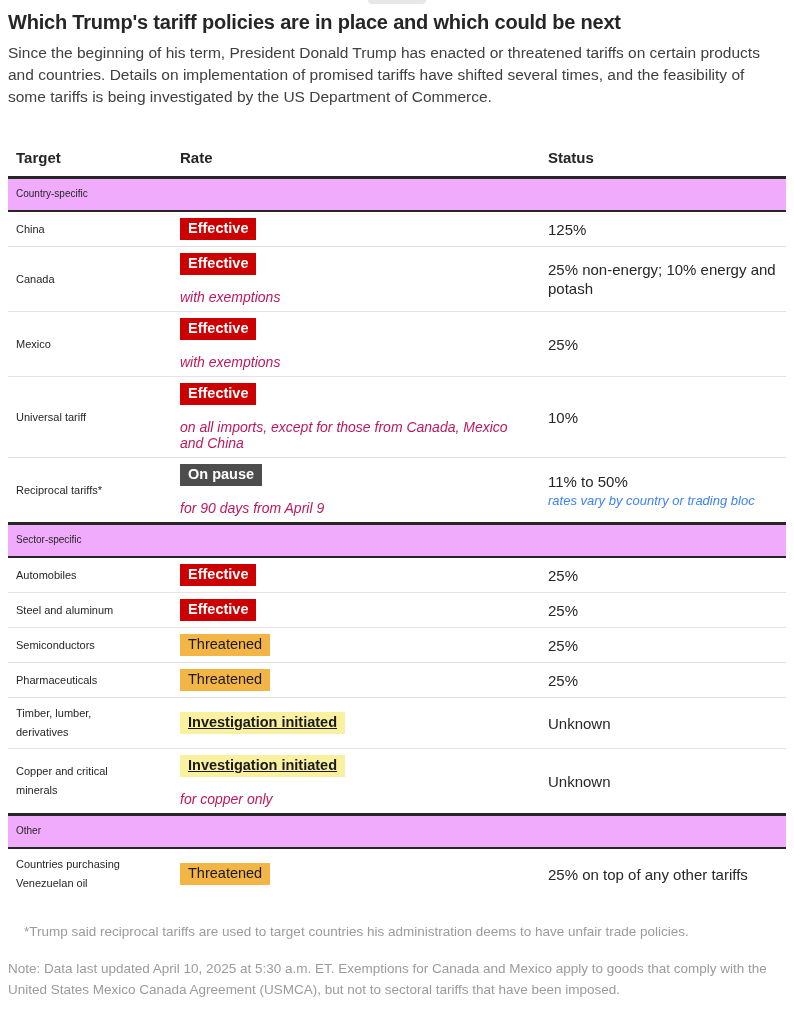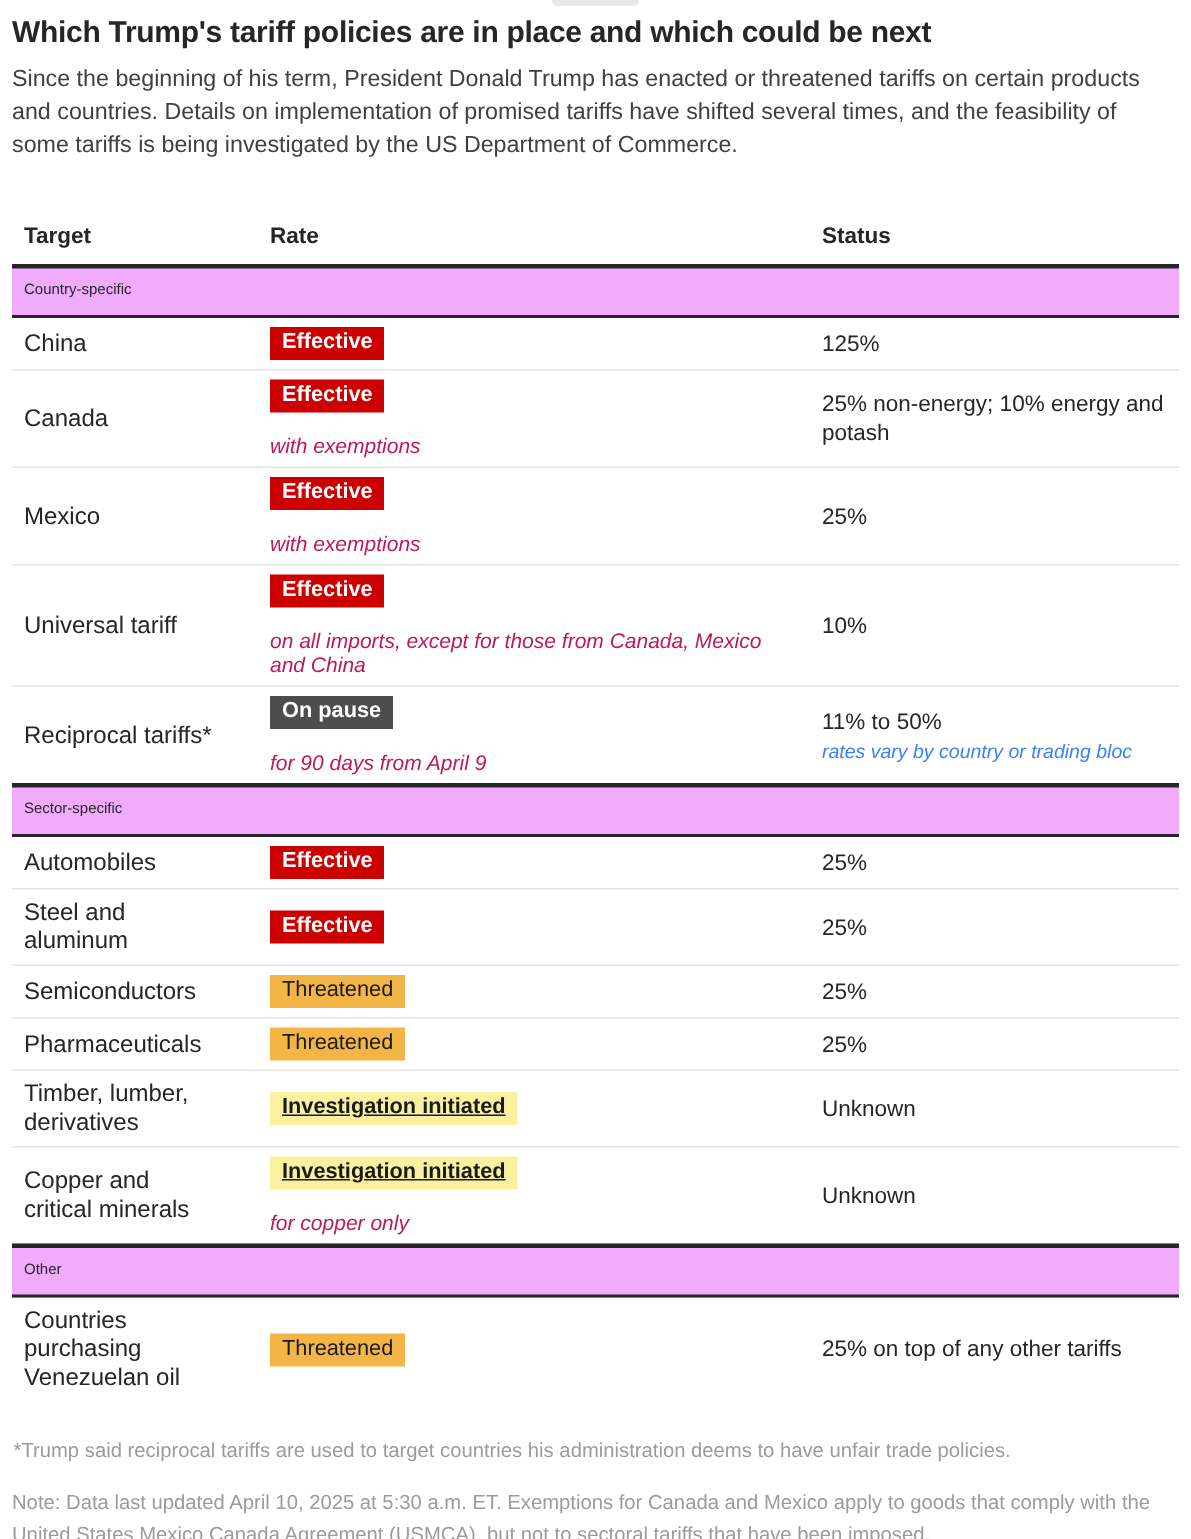--- a/index.html
+++ b/index.html
@@ -30,38 +30,38 @@
     padding:6px 8px 7px 8px; line-height:18px;
   }
 
   .trow {
     display:grid; grid-template-columns:164px 368px 1fr;
     align-items:center;
     padding:6px 0;
   }
   .trow.sep { border-top:1px solid #e3e3e3; }
   .cell { padding:0 8px; }
-  .c-target { font-size:16px; color:#262626; line-height:19px; padding-right:28px; }
+  .c-target { font-size:11px; color:#262626; line-height:19px; padding-right:28px; }
   .c-status { padding-right:26px; }
   .c-rate { font-size:15px; color:#262626; line-height:19px; }
 
   .badge {
     display:inline-block; font-size:14.5px; line-height:17px;
     padding:2px 8px 3px 8px;
   }
   .b-effective { background:#cc0000; color:#ffffff; font-weight:700; }
   .b-pause { background:#4d4d4d; color:#ffffff; font-weight:700; }
   .b-threatened { background:#f3b545; color:#1a1a1a; }
   .b-investigation { background:#f9f0a0; color:#1a1a1a; font-weight:700; text-decoration:underline; }
 
   .subnote { font-size:14px; font-style:italic; color:#be185d; line-height:16px; margin-top:14px; }
   .rate-note { font-size:13px; font-style:italic; color:#3b82f6; line-height:16px; margin-top:2px; }
 
   .footer { margin-top:22px; color:#9b9b9b; font-size:13.5px; line-height:21px; }
-  .footnote { margin:1px; }
+  .footnote { margin:16px; }
   .note { margin:14px 0 0 0; max-width:778px; }
 </style>
 </head>
 <body>
 
 <div class="top-pill"></div>
 
 <div class="page">
 
   <h1 class="title">Which Trump's tariff policies are in place and which could be next</h1>

